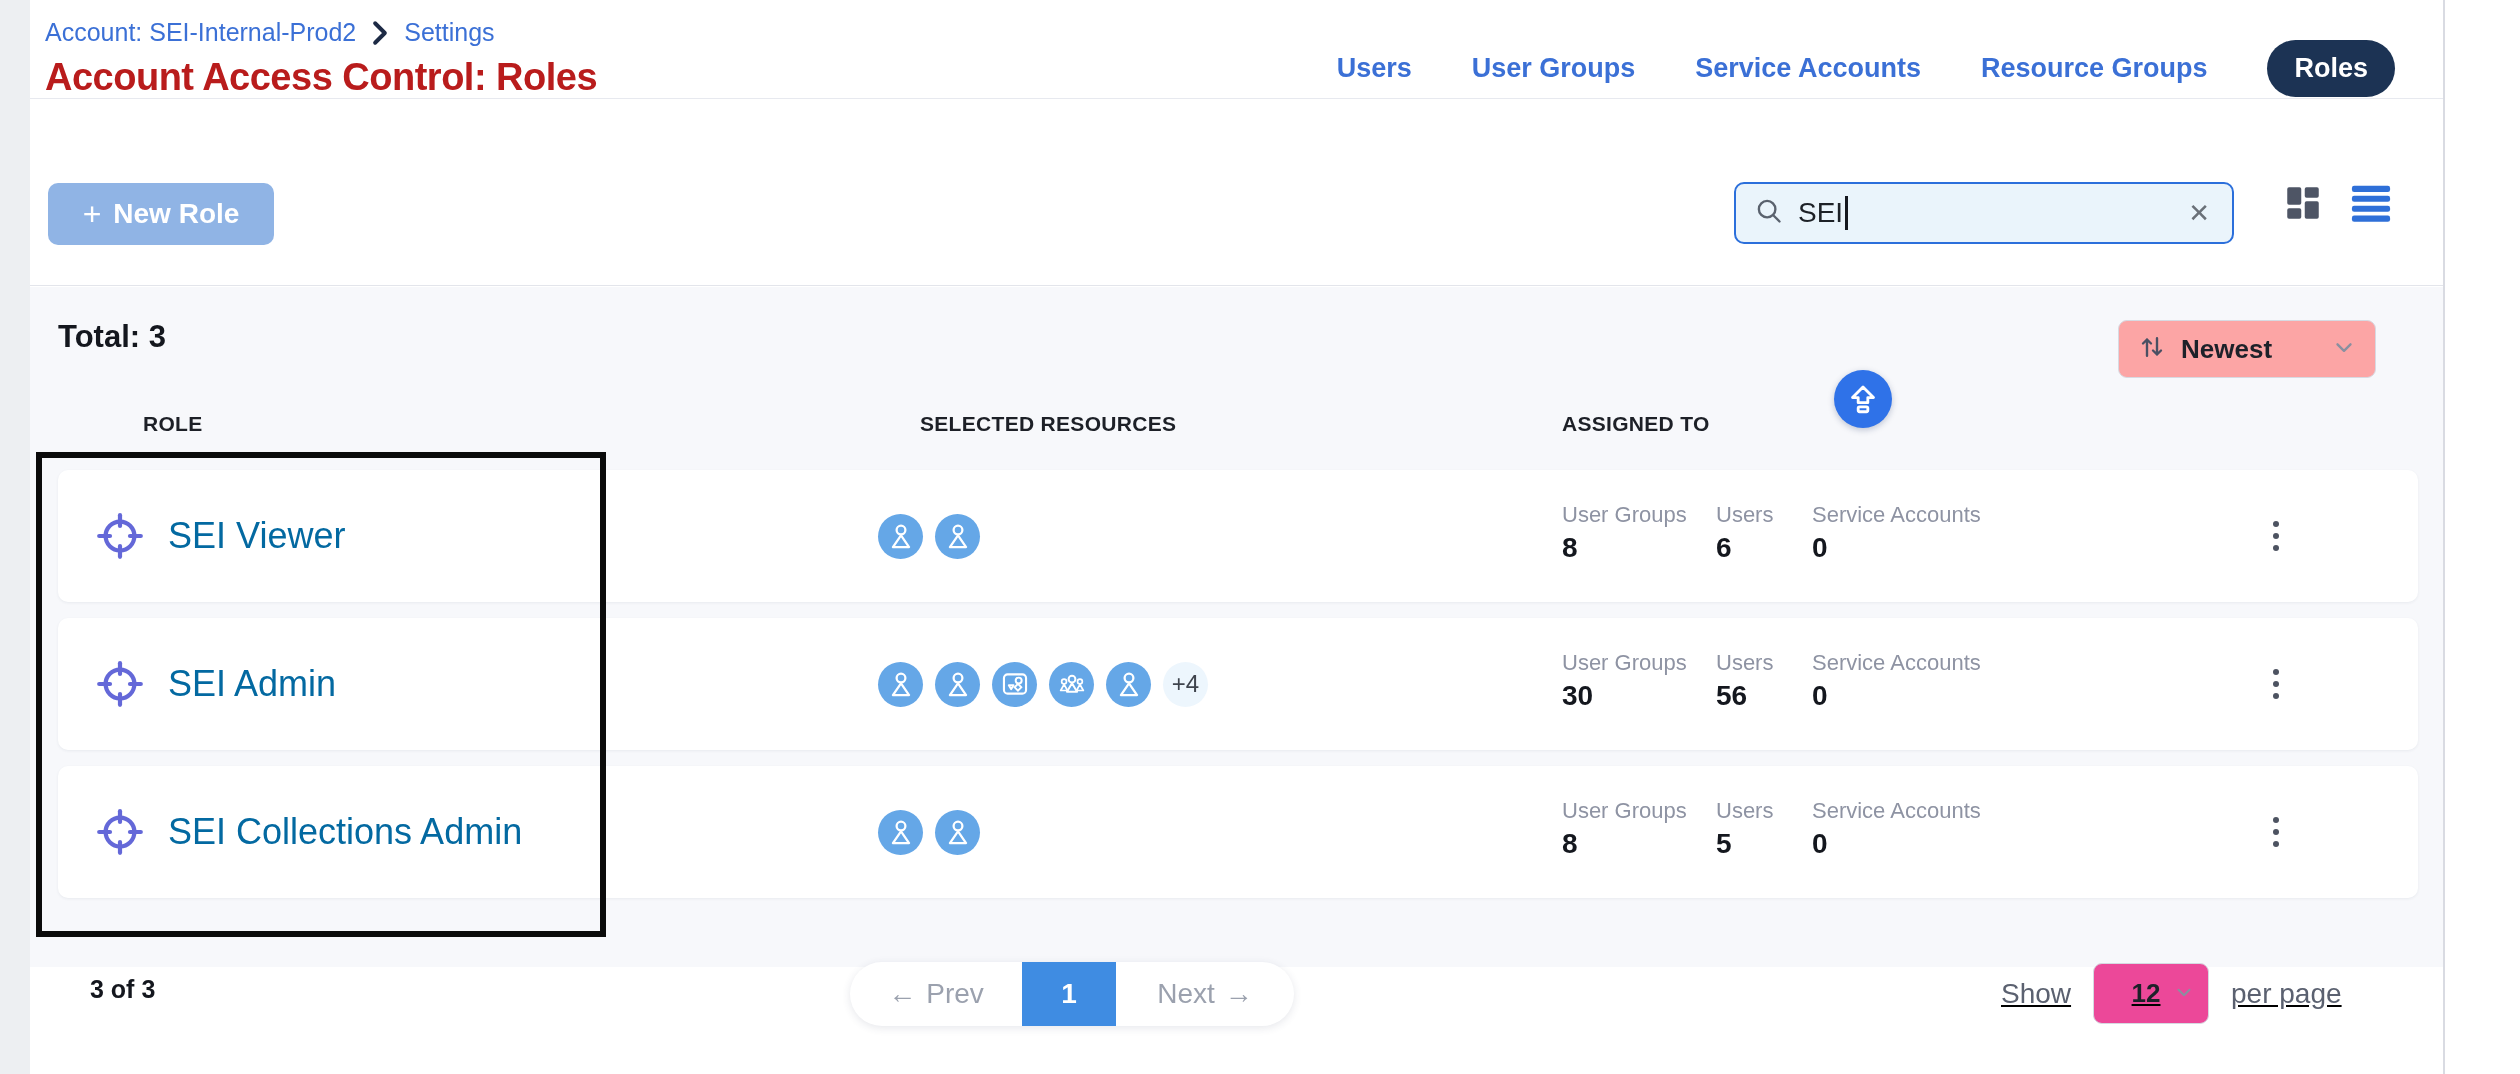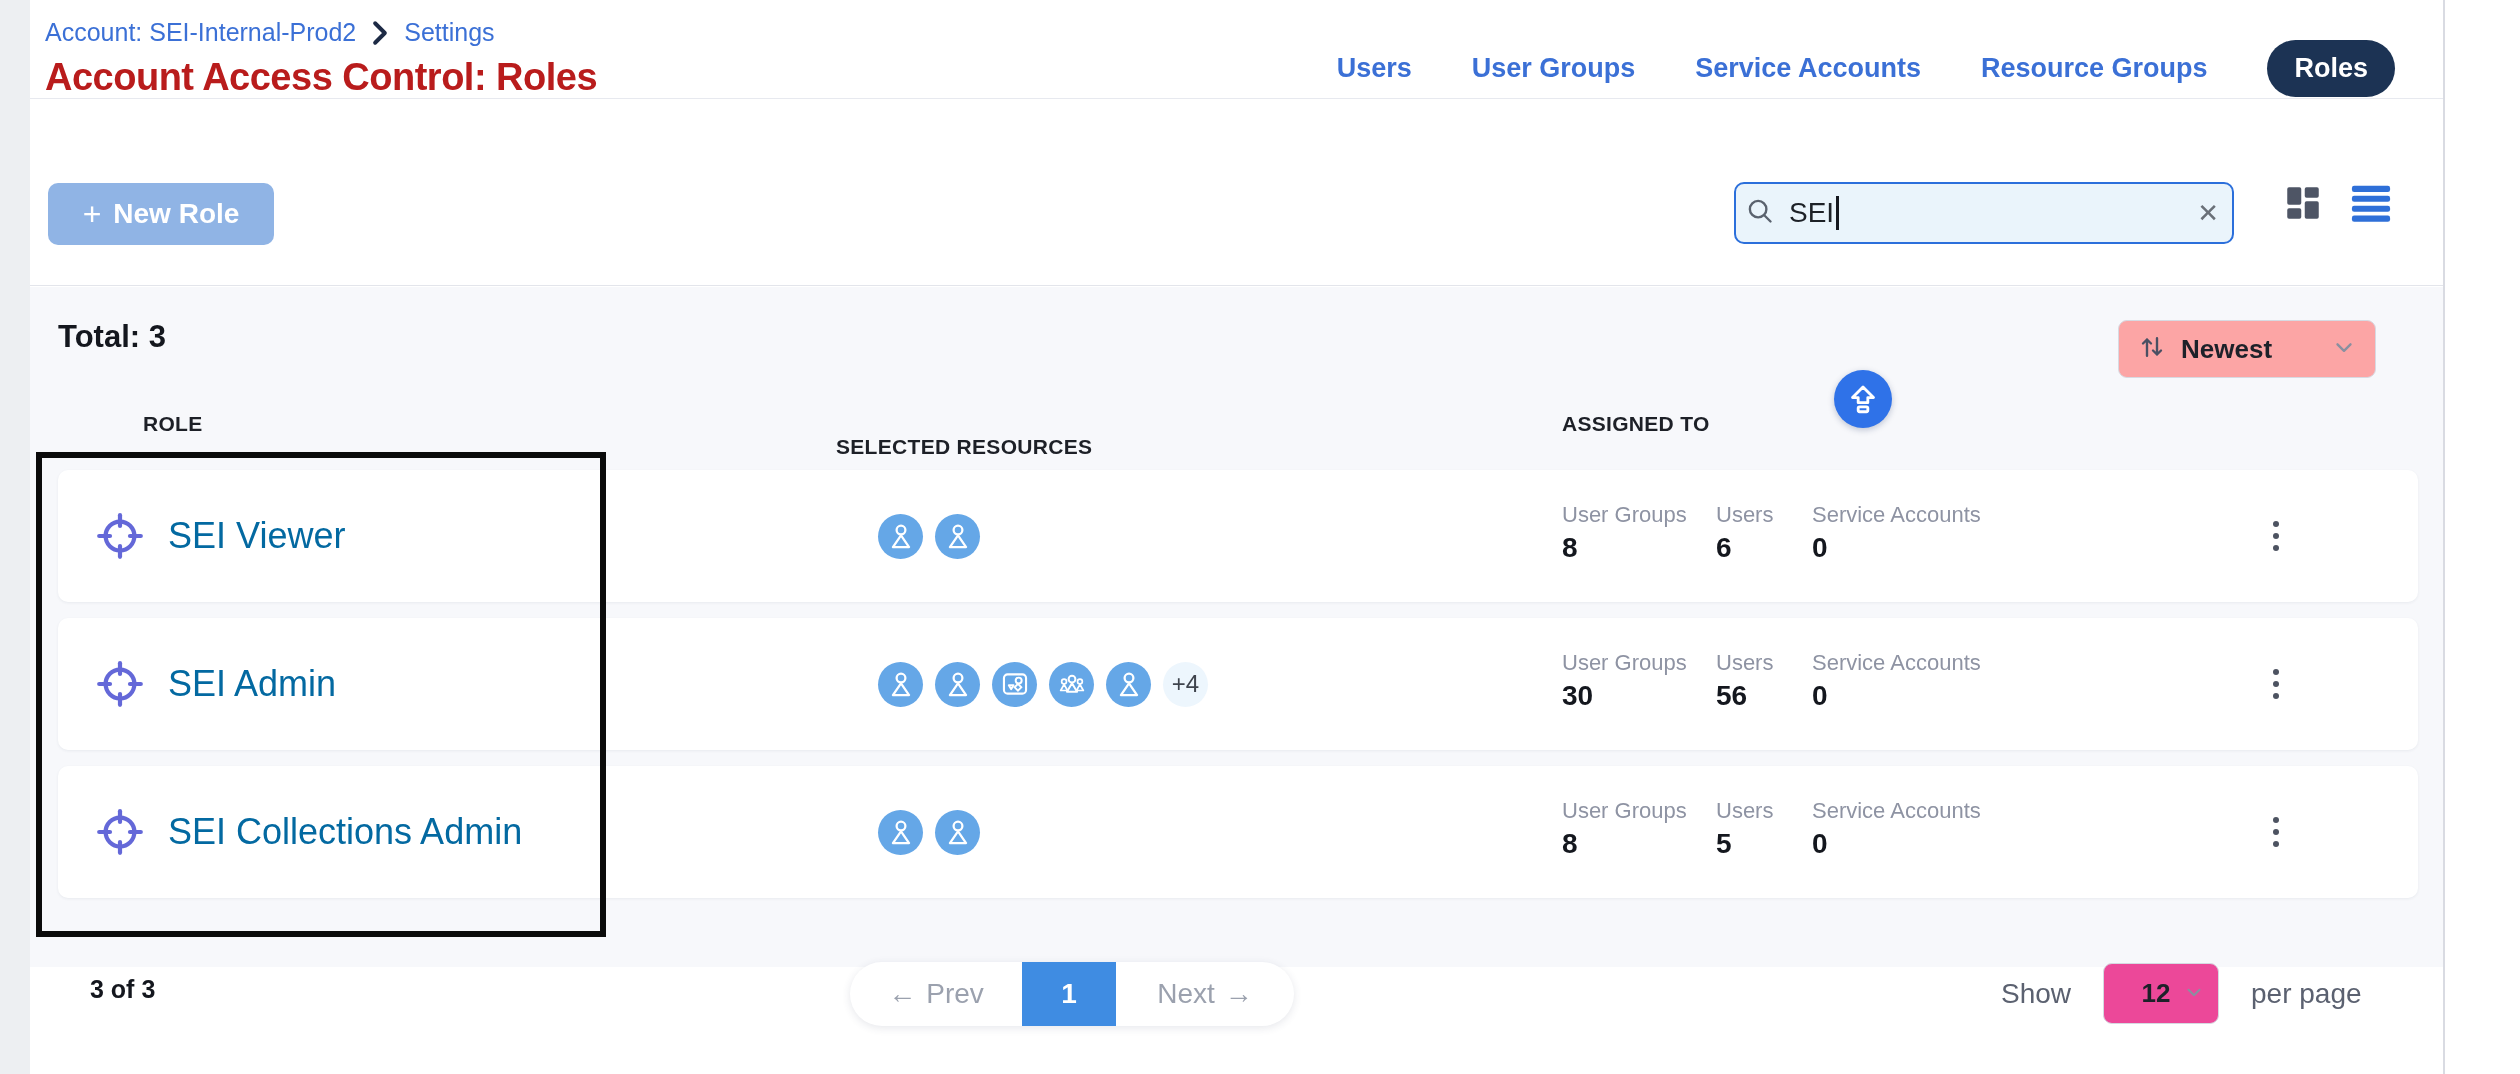--- a/index.html
+++ b/index.html
@@ -17,38 +17,38 @@
   .acl-tabs{position:absolute;right:48px;top:40px;display:flex;align-items:center;gap:60px;}
   .acl-tab{font-size:27px;font-weight:700;color:#3b70d6;text-decoration:none;cursor:pointer;}
   .acl-tab.active{background:#1c3354;color:#ffffff;border-radius:999px;padding:13px 27px;}
 
   
   .toolbar{position:absolute;left:30px;top:138px;width:2413px;height:148px;background:#fff;border-bottom:1px solid #e3e5eb;}
   .btn-new-role{position:absolute;left:18px;top:45px;width:226px;height:62px;background:#90b4e5;border:none;border-radius:10px;color:#fff;
     font-size:28px;font-weight:700;display:flex;align-items:center;justify-content:center;gap:12px;cursor:pointer;}
   .btn-new-role .plus{font-size:32px;font-weight:400;line-height:1;}
   .search-box{position:absolute;left:1704px;top:44px;width:500px;height:62px;background:#eaf4fb;border:2.5px solid #2b6fdb;border-radius:10px;
-    display:flex;align-items:center;padding:0 9px;cursor:text;}
+    display:flex;align-items:center;padding:0 18px;cursor:text;}
   .search-box .sv{font-size:28px;color:#1d2127;margin-left:14px;}
   .caret{display:inline-block;width:3px;height:34px;background:#15181f;margin-left:2px;vertical-align:middle;}
   .search-clear{margin-left:auto;background:none;border:none;font-size:26px;color:#6a7078;cursor:pointer;padding:0 4px;}
   .shift-badge{position:absolute;left:1804px;top:232px;width:58px;height:58px;border-radius:50%;background:#2f72e8;
     display:flex;align-items:center;justify-content:center;box-shadow:0 2px 6px rgba(20,40,90,.25);z-index:5;}
   .view-toggle{position:absolute;top:44px;background:none;border:none;cursor:pointer;padding:0;}
   .btn-grid{left:2252px;} .btn-list{left:2318px;}
 
   
   .list-panel{position:absolute;left:30px;top:287px;width:2413px;height:680px;background:#f7f8fb;}
   .total-label{position:absolute;left:28px;top:32px;font-size:31px;font-weight:700;color:#14171e;}
   .sort-box{position:absolute;left:2088px;top:33px;width:258px;height:58px;background:#fca5a5;border:1.5px solid #d7dae2;border-radius:9px;
     display:flex;align-items:center;padding:0 18px;gap:14px;cursor:pointer;}
   .sort-box .sort-label{font-size:26px;font-weight:600;color:#1d2129;}
   .sort-box .chev{margin-left:auto;}
   .col-header{position:absolute;top:125px;font-size:21px;font-weight:700;color:#1d2027;letter-spacing:0.3px;}
-  .col-role{left:73px;margin-left:40px;} .col-resources{left:806px;margin-top:23px;} .col-assigned{left:1532px;}
+  .col-role{left:73px;margin-left:40px;} .col-resources{left:890px;} .col-assigned{left:1532px;}
 
   .annotation-box{position:absolute;left:6px;top:165px;width:570px;height:485px;border:6px solid #0b0b0b;pointer-events:none;z-index:6;}
 
   .role-card{position:absolute;left:28px;width:2360px;height:132px;background:#ffffff;border-radius:10px;
     box-shadow:0 1px 3px rgba(40,50,80,0.07);cursor:pointer;}
   .card-0{top:183px;} .card-1{top:331px;} .card-2{top:479px;}
   .role-id{position:absolute;left:38px;top:0;height:132px;display:flex;align-items:center;gap:24px;}
   .role-name{font-size:36px;color:#0369a1;}
   .avatar-group{position:absolute;left:820px;top:0;height:132px;display:flex;align-items:center;gap:12px;}
   .avatar{width:45px;height:45px;border-radius:50%;background:#65a7e7;display:flex;align-items:center;justify-content:center;}
@@ -63,21 +63,21 @@
     justify-content:center;gap:6px;background:none;border:none;cursor:pointer;}
   .kebab i{width:6px;height:6px;border-radius:50%;background:#4d5361;}
 
   
   .page-summary{position:absolute;left:60px;top:688px;font-size:25px;font-weight:700;color:#14171e;}
   .pagination{position:absolute;left:820px;top:675px;width:444px;height:64px;background:#fff;border-radius:32px;overflow:hidden;
     box-shadow:0 2px 8px rgba(50,60,90,.12);display:flex;align-items:stretch;}
   .pg-btn{border:none;background:none;font-size:28px;color:#9ba1ae;display:flex;align-items:center;justify-content:center;gap:10px;cursor:pointer;}
   .pg-prev{width:172px;} .pg-next{width:178px;}
   .pg-page{width:94px;background:#3f8ce2;color:#fff;font-size:28px;font-weight:600;display:flex;align-items:center;justify-content:center;cursor:pointer;}
-  .show-group{position:absolute;left:1971px;top:676px;display:flex;align-items:center;gap:32px;}
+  .show-group{position:absolute;left:1971px;top:676px;display:flex;align-items:center;gap:22px;text-decoration:underline;}
   .show-label,.per-page-label{font-size:28px;color:#5b6170;}
   .page-size{width:116px;height:61px;background:#ec4899;border:1.5px solid #d6d9e1;border-radius:9px;display:flex;align-items:center;
     justify-content:center;gap:12px;cursor:pointer;padding-left:24px;}
   .page-size .sz{font-size:26px;font-weight:700;color:#1d2129;}
 </style>
 </head>
 <body>
 
 <svg width="0" height="0" style="position:absolute">
   <defs>

